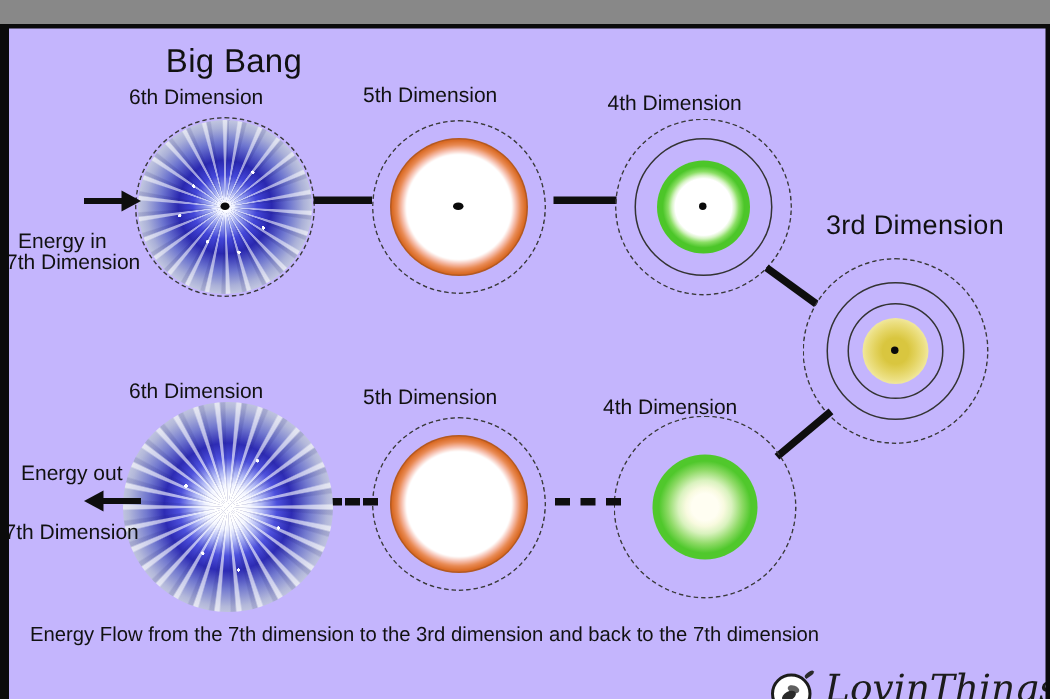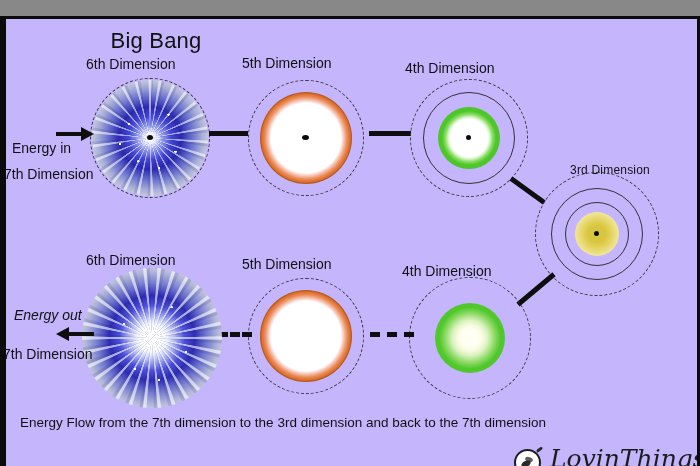--- a/index.html
+++ b/index.html
@@ -109,21 +109,21 @@
 <div class="frame">
   <div class="border-overlay"></div>
 
   <div class="abs title" style="left:96px;top:12px;width:120px;">Big Bang</div>
 
   <div class="abs lbl" style="left:86px;top:40px;width:124px;">6th Dimension</div>
   <div class="abs dashed-circle" style="left:90px;top:62px;width:120px;height:120px;"></div>
   <div class="abs burst" style="left:92px;top:64px;width:116px;height:116px;"></div>
   <div class="abs dot" style="left:147px;top:119px;width:6px;height:5px;"></div>
 
-  <div class="abs lbl" style="left:12px;top:124px;">Energy in</div>
+  <div class="abs lbl" style="left:12px;top:136px;">Energy in</div>
   <svg class="abs arrow-svg" style="left:56px;top:110px;" width="38" height="16" viewBox="0 0 38 16">
     <line x1="0" y1="8" x2="27" y2="8"></line>
     <polygon points="25,1 38,8 25,15"></polygon>
   </svg>
   <div class="abs lbl" style="left:4px;top:150px;">7th Dimension</div>
 
   <div class="abs hline" style="left:209px;top:115px;width:39px;"></div>
 
   <div class="abs lbl" style="left:242px;top:39px;width:124px;">5th Dimension</div>
   <div class="abs dashed-circle" style="left:248px;top:64px;width:116px;height:116px;"></div>
@@ -133,21 +133,21 @@
   <div class="abs hline" style="left:369px;top:115px;width:42px;"></div>
 
   <div class="abs lbl" style="left:405px;top:44px;width:124px;">4th Dimension</div>
   <div class="abs dashed-circle" style="left:410px;top:63px;width:118px;height:118px;"></div>
   <div class="abs solid-circle" style="left:423px;top:76px;width:92px;height:92px;"></div>
   <div class="abs ring-green" style="left:438px;top:91px;width:62px;height:62px;"></div>
   <div class="abs dot" style="left:466px;top:119px;width:5px;height:5px;"></div>
 
   <div class="abs diag" style="left:511px;top:160px;width:41px;transform:rotate(36deg);"></div>
 
-  <div class="abs title" style="left:543px;top:147px;width:134px;font-size:12px;">3rd Dimension</div>
+  <div class="abs title" style="left:543px;top:124px;width:134px;font-size:18px;">3rd Dimension</div>
   <div class="abs dashed-circle" style="left:535px;top:156px;width:124px;height:124px;"></div>
   <div class="abs solid-circle" style="left:551px;top:172px;width:92px;height:92px;"></div>
   <div class="abs solid-circle" style="left:565px;top:186px;width:64px;height:64px;"></div>
   <div class="abs blob-yellow" style="left:575px;top:196px;width:44px;height:44px;"></div>
   <div class="abs dot" style="left:594px;top:215px;width:5px;height:5px;"></div>
 
   <div class="abs diag" style="left:518px;top:286px;width:47px;transform:rotate(-40deg);"></div>
 
   <div class="abs lbl" style="left:402px;top:247px;width:124px;">4th Dimension</div>
   <div class="abs dashed-circle" style="left:409px;top:261px;width:122px;height:122px;"></div>
@@ -157,21 +157,21 @@
 
   <div class="abs lbl" style="left:242px;top:240px;width:124px;">5th Dimension</div>
   <div class="abs dashed-circle" style="left:248px;top:262px;width:116px;height:116px;"></div>
   <div class="abs ring-orange" style="left:260px;top:274px;width:92px;height:92px;"></div>
 
   <div class="abs dashline" style="left:218px;top:316px;width:34px;"></div>
 
   <div class="abs lbl" style="left:86px;top:236px;width:124px;">6th Dimension</div>
   <div class="abs burst-out" style="left:82px;top:252px;width:140px;height:140px;"></div>
 
-  <div class="abs lbl" style="left:14px;top:291px;font-style:italic;">Energy out</div>
+  <div class="abs lbl" style="left:14px;top:291px;">Energy out</div>
   <svg class="abs arrow-svg" style="left:56px;top:310px;" width="38" height="16" viewBox="0 0 38 16">
     <line x1="38" y1="8" x2="11" y2="8"></line>
     <polygon points="13,1 0,8 13,15"></polygon>
   </svg>
   <div class="abs lbl" style="left:3px;top:330px;">7th Dimension</div>
 
   <div class="abs caption" style="left:20px;top:399px;width:500px;">Energy Flow from the 7th dimension to the 3rd dimension and back to the 7th dimension</div>
 
   <div class="abs" style="left:514px;top:433px;">
     <div class="logo-circle">

